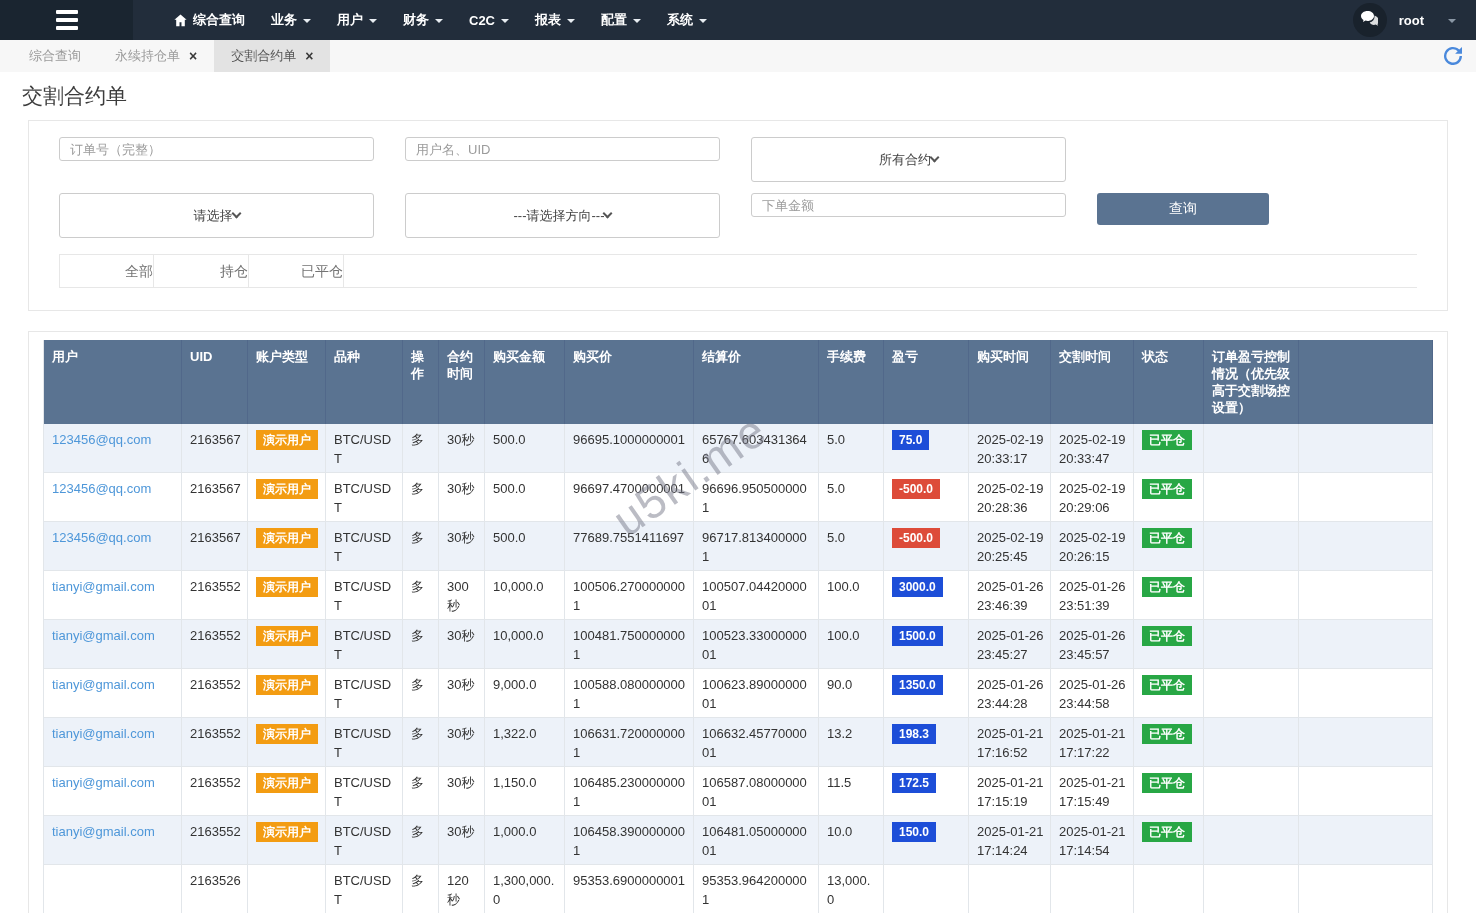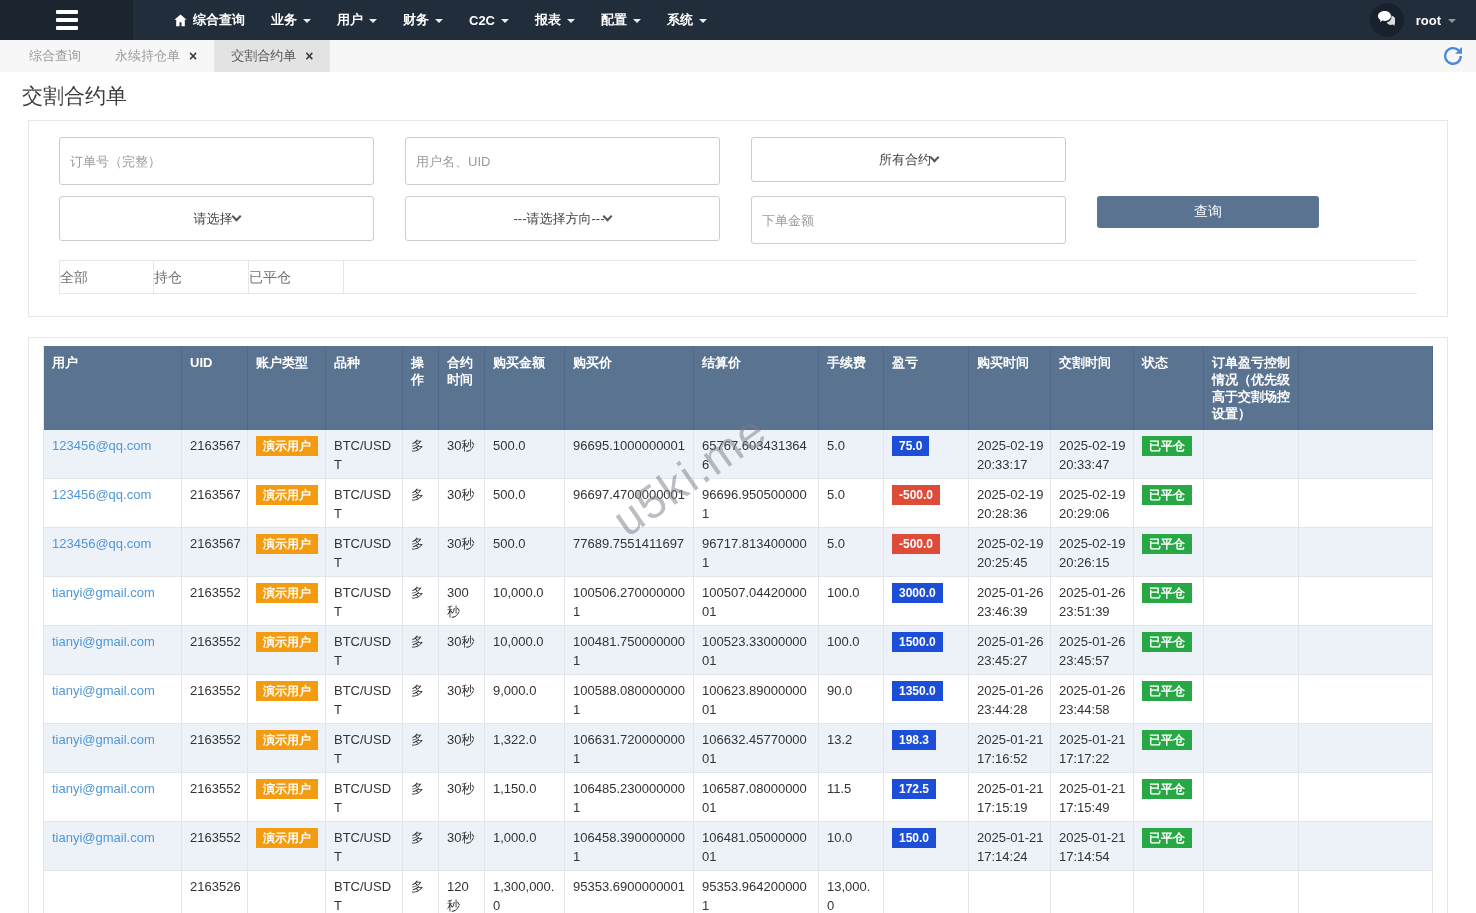--- a/index.html
+++ b/index.html
@@ -13,21 +13,21 @@
   .hamburger span { display:block; width:22px; height:4px; background:#fff; border-radius:1px; }
   .nav-menu { display:flex; align-items:stretch; padding-left:28px; }
   .nav-item { display:flex; align-items:center; gap:6px; padding:0 13px; color:#fff;
     font-size:13px; font-weight:bold; cursor:pointer; }
   .nav-item svg { display:block; }
   .caret { width:0; height:0; border-left:4px solid transparent; border-right:4px solid transparent;
     border-top:4px solid #e8edf2; margin-top:1px; }
   .nav-right { margin-left:auto; display:flex; align-items:center; gap:12px; padding-right:20px; }
   .chat-btn { width:34px; height:34px; border-radius:50%; background:#19222c; display:flex;
     align-items:center; justify-content:center; cursor:pointer; }
-  .user-menu { display:flex; align-items:center; gap:7px; color:#fff; font-size:13px;
+  .user-menu { display:flex; align-items:center; gap:24px; color:#fff; font-size:13px;
     font-weight:bold; cursor:pointer; }
   .user-menu .caret { border-top-color:#8a97a5; }
 
   
   .tabbar { height:32px; background:#f7f7f7; display:flex; align-items:stretch;
     padding-left:12px; position:relative; }
   .tab { display:flex; align-items:center; gap:9px; padding:0 17px; font-size:13px;
     color:#9b9b9b; cursor:pointer; }
   .tab.active { background:#e3e3e3; color:#555; }
   .tab .close { color:#3a3a3a; font-weight:bold; font-size:14px; line-height:1; }
@@ -36,33 +36,33 @@
   
   .page-title { font-size:21px; font-weight:400; color:#3c3c3c; margin:11px 0 11px 22px; line-height:26px; }
 
   
   .panel { border:1px solid #e7e7e7; margin:0 28px 20px; background:#fff; }
   .panel-title { font-size:14px; font-weight:bold; color:#333; padding:15px 0 2px 14px; }
 
   
   .form-area { padding:16px 30px 0; }
   .form-grid { display:grid; grid-template-columns:315px 315px 315px 200px; column-gap:31px; row-gap:11px; }
-  .txt { height:48px; border:1px solid #ccc; border-radius:3px; padding:0 10px; font-size:13px;
+  .txt { height:24px; border:1px solid #ccc; border-radius:3px; padding:0 10px; font-size:13px;
     color:#000000; width:100%; outline:none; font-family:inherit; }
   .txt::placeholder { color:#9b9b9b; }
   .selectbox { height:45px; border:1px solid #ccc; border-radius:3px; background:#fff;
     display:flex; align-items:center; justify-content:center; padding:0 11px;
     font-size:13px; color:#444; cursor:pointer; }
   .chev { width:7px; height:7px; border-right:2px solid #555; border-bottom:2px solid #555;
     transform:rotate(45deg); margin-top:-4px; }
-  .btn-query { height:32px; width:222px; background:#5a7391; border:none; border-radius:3px;
+  .btn-query { height:32px; width:172px; background:#5a7391; border:none; border-radius:3px;
     color:#fff; font-size:14px; cursor:pointer; font-family:inherit; }
   .filter-tabs { margin:16px 30px 0; border-top:1px solid #e7e7e7; border-bottom:1px solid #e7e7e7;
     display:flex; height:34px; }
-  .ftab { min-width:95px; text-align:left; line-height:33px; font-size:14px; color:#737373;
+  .ftab { min-width:95px; text-align:right; line-height:33px; font-size:14px; color:#737373;
     border-right:1px solid #e7e7e7; cursor:pointer; }
   .ftab:first-child { border-left:1px solid #e7e7e7; }
   .query-panel-pad { height:22px; }
 
   
   .table-wrap { margin:8px 14px 0; position:relative; }
   table { width:100%; border-collapse:collapse; table-layout:fixed; font-size:13px;
     border-left:1px solid #e2e6ea; border-right:1px solid #e2e6ea; }
   thead th { background:#5a7391; color:#fff; font-weight:bold; text-align:left;
     vertical-align:top; padding:8px; line-height:17px; font-size:13px;

